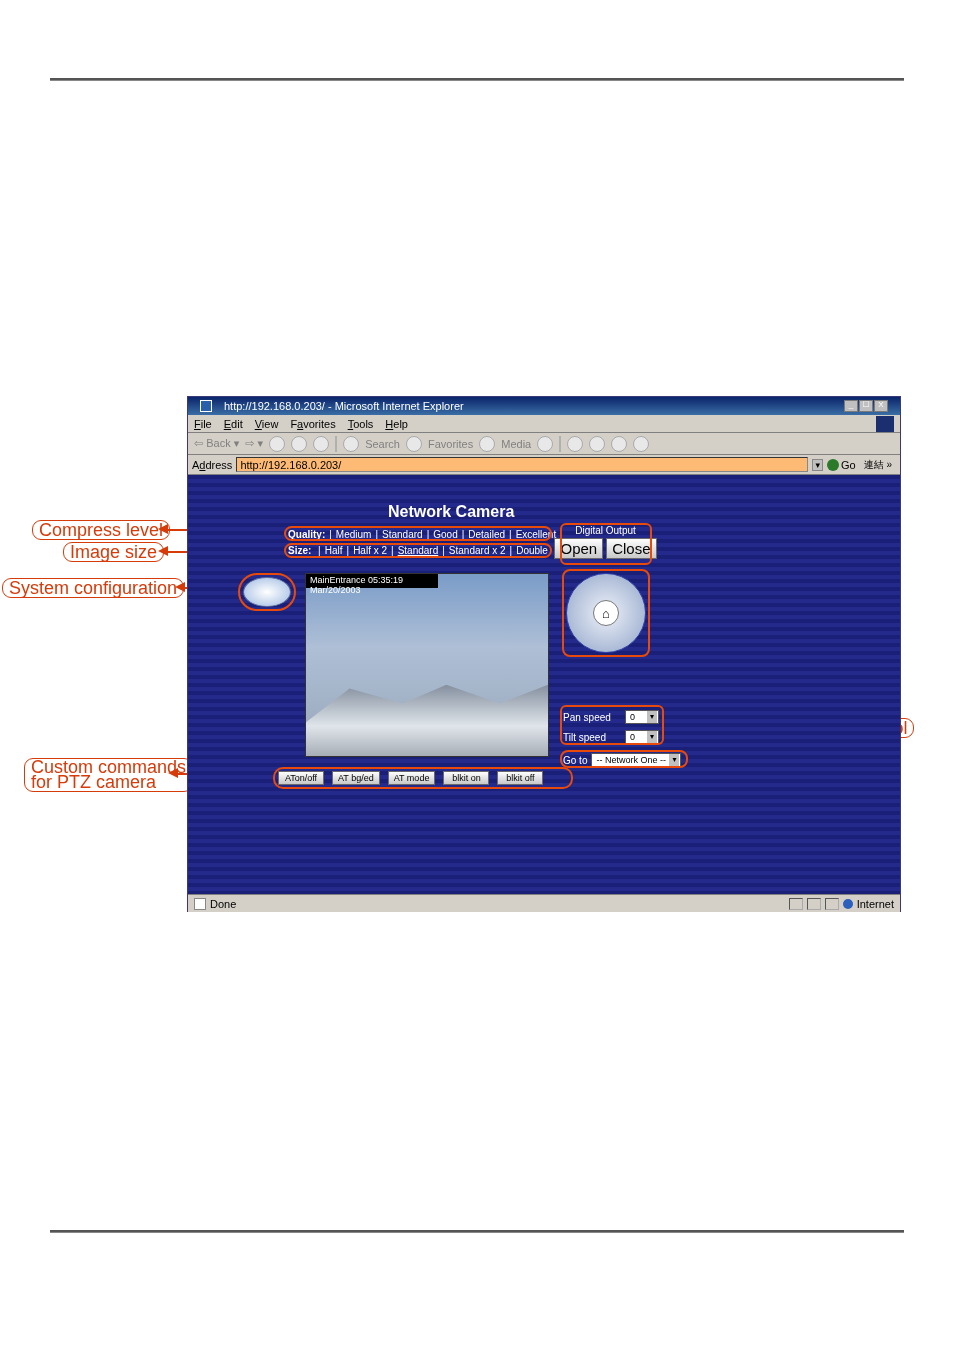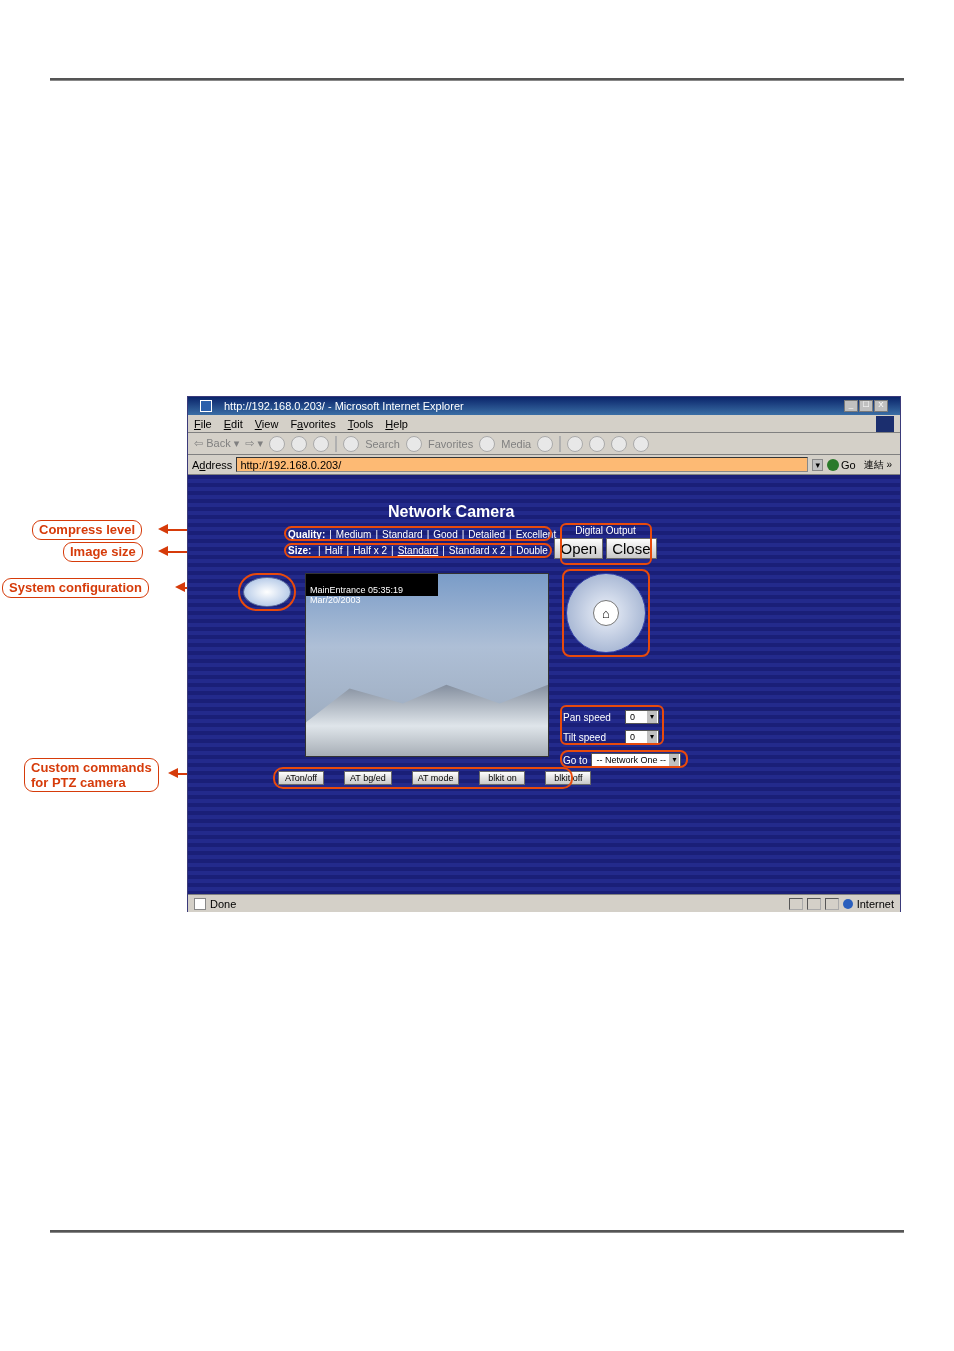--- a/index.html
+++ b/index.html
@@ -13,22 +13,22 @@
   }
   .hr-top { position: absolute; top: 78px; left: 50px; width: 854px; height: 3px; border-top: 2px solid #555; border-bottom: 1px solid #888; }
   .hr-bot { position: absolute; top: 1230px; left: 50px; width: 854px; height: 3px; border-top: 2px solid #555; border-bottom: 1px solid #888; }
 
   .figure { position: absolute; left: 0; top: 390px; width: 954px; height: 540px; }
 
   
   .callout {
     position: absolute;
     color: #d63b0a;
-    font-weight: bold;
-    font-size: 13px;
+    font-weight: normal;
+    font-size: 18px;
     line-height: 16px;
     border: 1.5px solid #d63b0a;
     border-radius: 9px;
     padding: 1px 6px;
     background: #fff;
     white-space: nowrap;
   }
   .callout.multi { white-space: normal; }
   .arrow-r, .arrow-l, .arrow-d { position:absolute; width:0; height:0; }
   .arrow-r { border-top:5px solid transparent; border-bottom:5px solid transparent; border-left:10px solid #d63b0a; }
@@ -71,38 +71,38 @@
 
   .do-box { position:absolute; left:375px; top:50px; width:85px; height:38px; text-align:center; }
   .do-box .lbl { font-size:10px; color:#fff; }
   .do-box .btns { display:flex; gap:3px; justify-content:center; margin-top:2px; }
   .do-box .b { font-size:15px; color:#000; }
   .btn3d { background:linear-gradient(#fefefe,#c8c8c8); border:1px solid #6a6a6a; padding:1px 5px; display:inline-block; }
 
   .sysconf { position:absolute; left:55px; top:102px; width:48px; height:30px; background:radial-gradient(#fff,#9cb8e0); border-radius:50%; border:1px solid #5a6a9a; }
 
   .video { position:absolute; left:117px; top:98px; width:244px; height:184px; background:linear-gradient(#7a9cc8 0%, #aebfd6 40%, #98a6b8 100%); border:1px solid #333; }
-  .video .bar { position:absolute; top:0; left:0; right:110px; height:14px; background:#000; color:#fff; font-size:9px; padding:11px 4px; }
+  .video .bar { position:absolute; top:0; left:0; right:110px; height:14px; background:#000; color:#fff; font-size:9px; padding:1px 4px; }
   .video .train { position:absolute; bottom:0; left:0; right:0; height:75px; background:linear-gradient(#7c8798,#dfe5ea 60%, #a7aeb6); clip-path: polygon(0 100%, 0 55%, 18% 10%, 40% 30%, 58% 5%, 80% 30%, 100% 5%, 100% 100%); }
 
   .ptz { position:absolute; left:378px; top:98px; width:80px; height:80px; border:1px solid #3342aa; background:radial-gradient(#eef2fa, #8ea2c6); border-radius:50%; }
   .ptz .home { position:absolute; left:50%; top:50%; width:26px; height:26px; margin:-13px 0 0 -13px; border-radius:50%; background:#fff; border:1px solid #777; display:flex; align-items:center; justify-content:center; font-size:13px; }
 
   .speed-box { position:absolute; left:375px; top:234px; width:106px; }
   .speed-row { display:flex; align-items:center; height:16px; gap:6px; margin-bottom:4px; }
   .speed-row .lbl { color:#fff; font-size:10px; min-width:56px; }
   .speed-row .sel { width:34px; height:14px; background:#fff; border:1px solid #555; font-size:9px; line-height:12px; text-align:left; padding-left:4px; position:relative; }
   .speed-row .sel::after { content:"▾"; position:absolute; right:1px; top:0; font-size:8px; background:#c0c0c0; width:10px; text-align:center; }
 
   .goto-row { position:absolute; left:375px; top:278px; display:flex; align-items:center; gap:4px; }
   .goto-row .lbl { color:#fff; font-size:10px; }
   .goto-row .sel { width:90px; height:14px; background:#fff; border:1px solid #555; font-size:9px; line-height:12px; padding-left:4px; position:relative; }
   .goto-row .sel::after { content:"▾"; position:absolute; right:1px; top:0; font-size:8px; background:#c0c0c0; width:10px; text-align:center; }
 
-  .custom-row { position:absolute; left:90px; top:296px; display:flex; gap:20px; }
+  .custom-row { position:absolute; left:90px; top:296px; display:flex; gap:8px; }
   .custom-row .btn3d { font-size:9px; min-width:46px; text-align:center; }
 
 </style>
 </head>
 <body>
 
 <div class="hr-top"></div>
 <div class="hr-bot"></div>
 
 <div class="figure">

